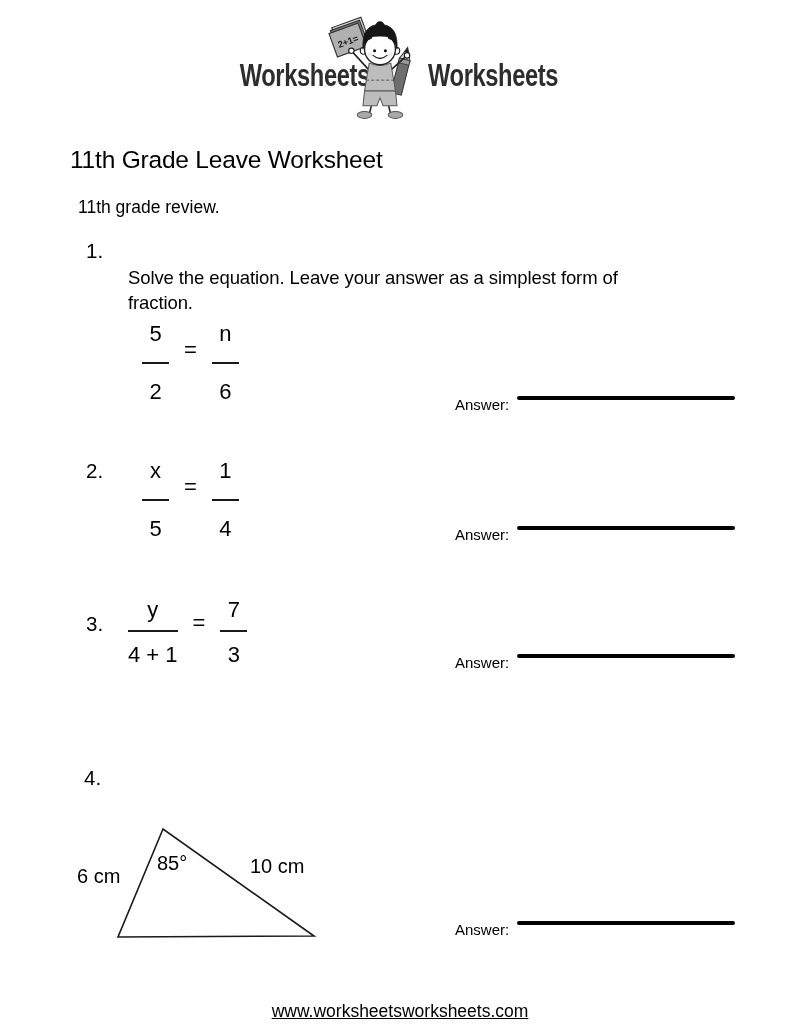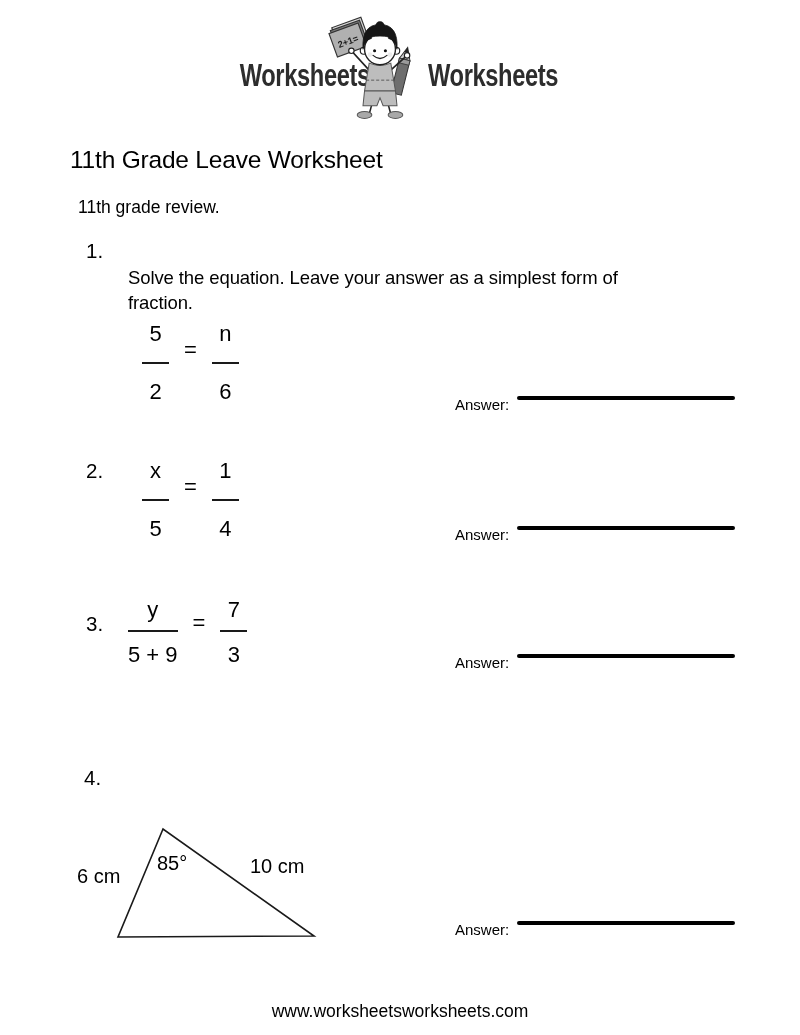--- a/index.html
+++ b/index.html
@@ -33,21 +33,21 @@
   .equation.loose .eqs{margin-top:16px;}
   .equation.tight .eqs{margin-top:13px;}
 
   .answer-row{position:absolute;left:455px;display:flex;align-items:flex-start;}
   .answer-label{font-size:15px;}
   .answer-line{width:218px;height:3.5px;background:#000;border-radius:2px;margin-left:8px;}
 
   .figure{position:absolute;left:60px;top:818px;width:280px;height:130px;}
   .figure text{font-family:"Liberation Sans",sans-serif;font-size:20px;fill:#000;}
 
-  .footer{position:absolute;left:0;right:0;top:1001px;text-align:center;font-size:17.5px;}
+  .footer{position:absolute;left:0;right:0;top:1001px;text-align:center;font-size:17.5px;text-decoration:underline;}
 </style>
 </head>
 <body>
 
 <div class="page">
 
   <div class="logo-word left">Worksheets</div>
   <svg class="kid" viewBox="0 0 150 130">
 
     <g transform="translate(14,14) rotate(-20 20 18)">
@@ -131,21 +131,21 @@
   <div class="answer-row" style="top:526px;">
     <span class="answer-label">Answer:</span>
     <span class="answer-line"></span>
   </div>
 
   <div class="prob-num" style="top:612px;">3.</div>
   <div class="equation tight" style="left:128px;top:599px;">
     <div class="frac">
       <span>y</span>
       <span class="fbar"></span>
-      <span>5 + 9</span>
+      <span>4 + 1</span>
     </div>
     <span class="eqs">=</span>
     <div class="frac">
       <span>7</span>
       <span class="fbar"></span>
       <span>3</span>
     </div>
   </div>
   <div class="answer-row" style="top:654px;">
     <span class="answer-label">Answer:</span>

